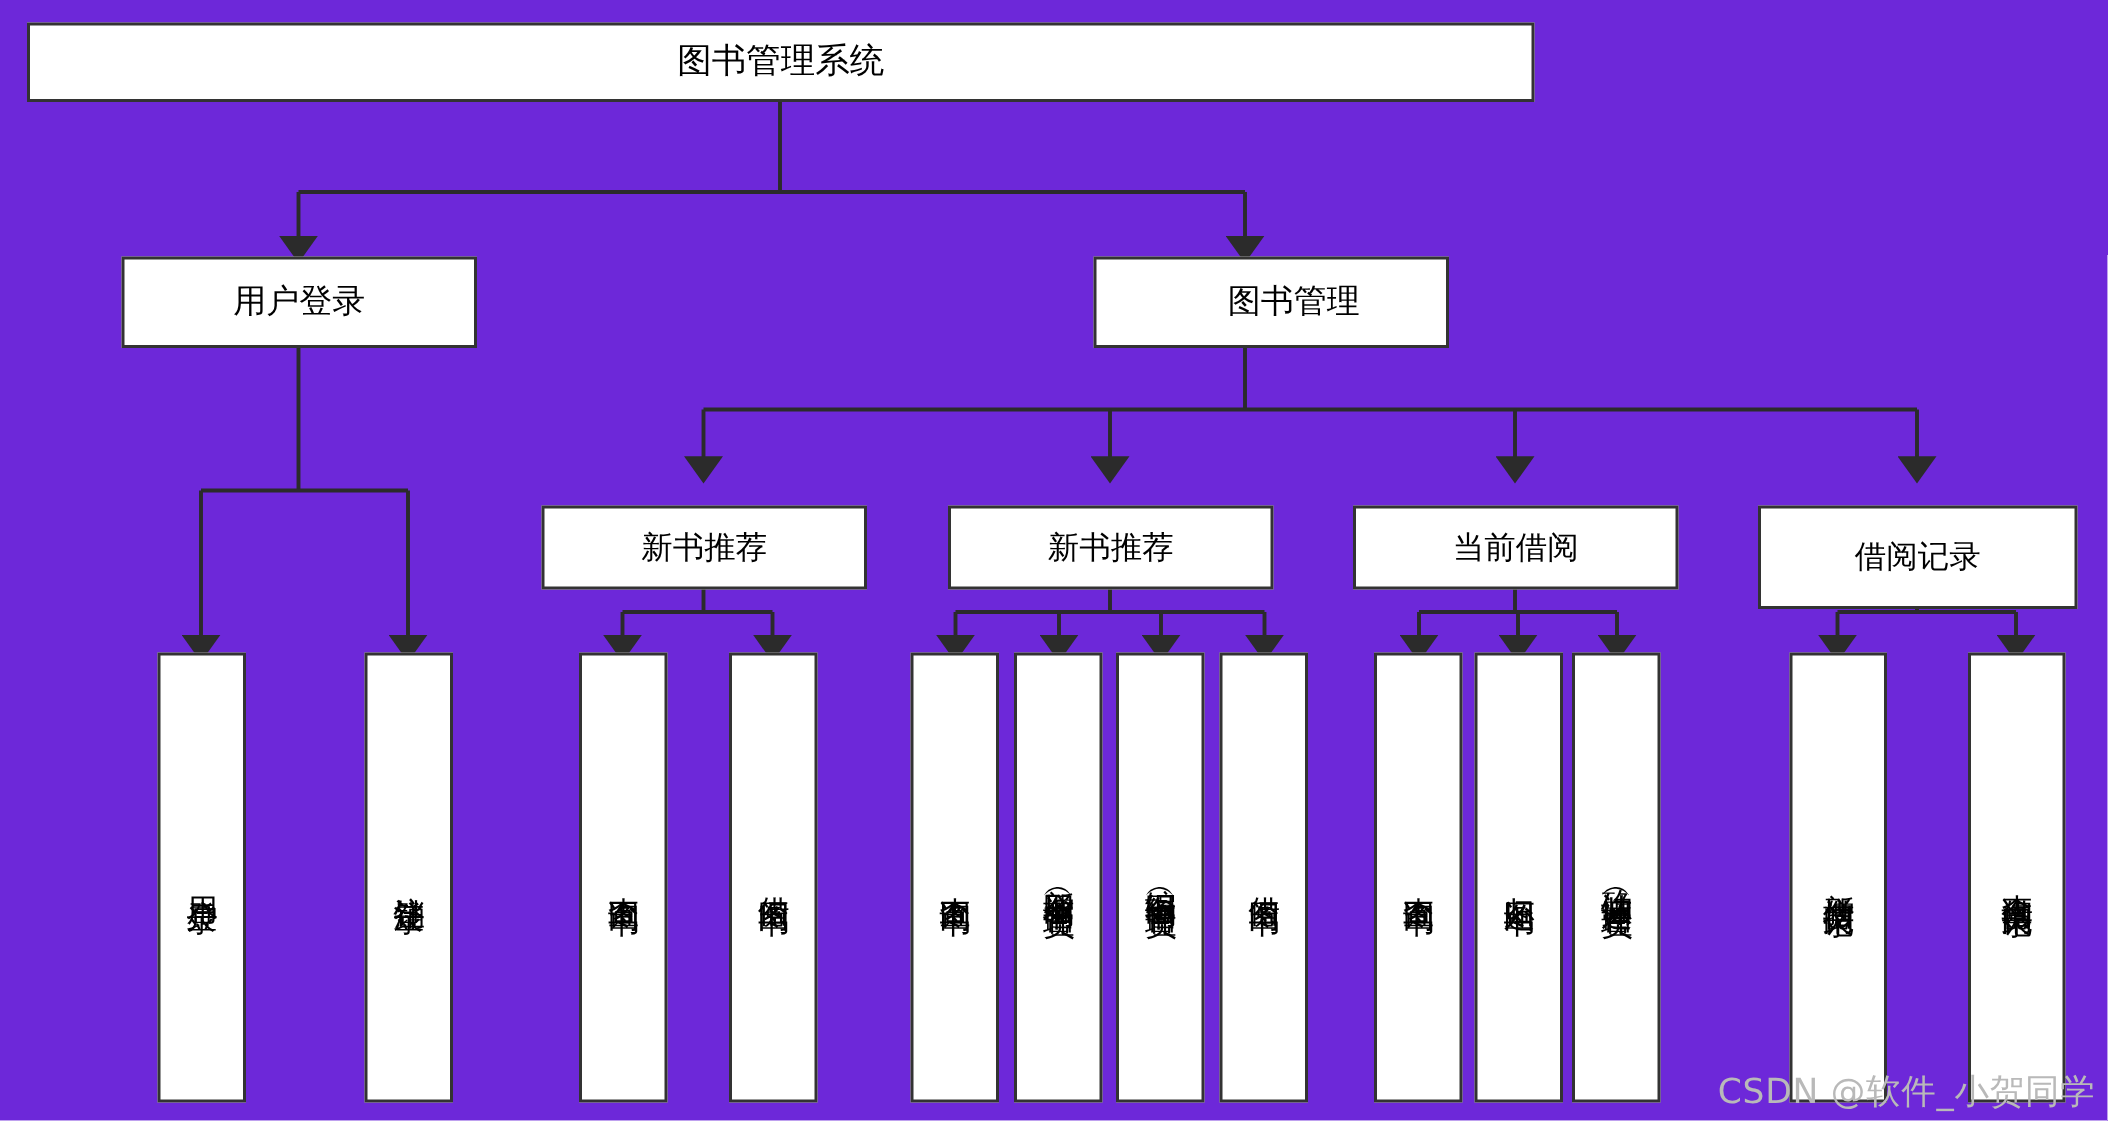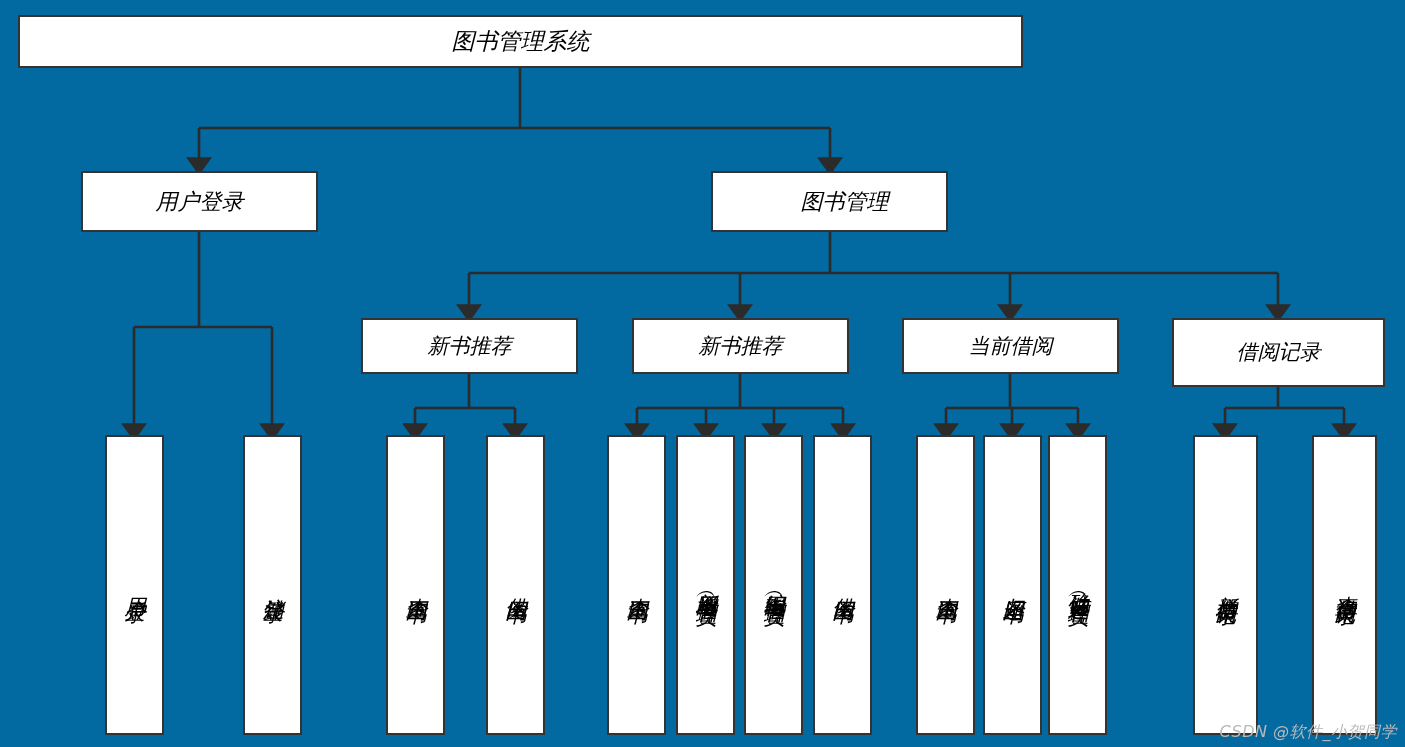--- a/index.html
+++ b/index.html
@@ -8,23 +8,22 @@
     padding: 0;
     background: #ffffff;
   }
   body {
     font-family: "DejaVu Sans", "Liberation Sans", sans-serif;
   }
   #diagram-root {
     position: relative;
     width: 1405px;
     height: 747px;
-    background: #0369a1;
+    background: #6d28d9;
     overflow: hidden;
-    font-style: italic;
   }
   #edges-layer {
     position: absolute;
     left: 0;
     top: 0;
     width: 1405px;
     height: 747px;
     pointer-events: none;
   }
   .node {
@@ -40,20 +39,21 @@
     text-align: center;
   }
   .node.level-0 {
     font-size: 23px;
   }
   .node.level-1 {
     font-size: 22px;
   }
   .node.level-2 {
     font-size: 21px;
+    margin-top: 19px;
   }
   .node.leaf {
     font-size: 21px;
     writing-mode: vertical-rl;
     text-orientation: upright;
     align-items: center;
     justify-content: center;
     letter-spacing: 2px;
     padding-top: 4px;
     padding-bottom: 4px;
@@ -64,21 +64,21 @@
     white-space: normal;
     display: block;
   }
   .node-label {
     display: block;
   }
   #watermark {
     position: absolute;
     right: 8px;
     bottom: 4px;
-    font-size: 16px;
+    font-size: 23px;
     color: #b9b9b9;
     letter-spacing: 0.5px;
     white-space: nowrap;
     user-select: none;
   }
 </style>
 </head>
 <body>
 
 <div id="diagram-root">
@@ -133,21 +133,21 @@
     </g>
   </svg>
 
   <div class="node level-0" style="left:18px; top:15px; width:1005px; height:53px;">
     <span class="node-label">图书管理系统</span>
   </div>
 
   <div class="node level-1" style="left:81px; top:171px; width:237px; height:61px;">
     <span class="node-label">用户登录</span>
   </div>
-  <div class="node level-1" style="left:711px; top:171px; width:237px; height:61px;padding-left:30px;">
+  <div class="node level-1" style="left:729px; top:171px; width:237px; height:61px;padding-left:30px;">
     <span class="node-label">图书管理</span>
   </div>
 
   <div class="node level-2" style="left:361px; top:318px; width:217px; height:56px;">
     <span class="node-label">新书推荐</span>
   </div>
   <div class="node level-2" style="left:632px; top:318px; width:217px; height:56px;">
     <span class="node-label">新书推荐</span>
   </div>
   <div class="node level-2" style="left:902px; top:318px; width:217px; height:56px;">

